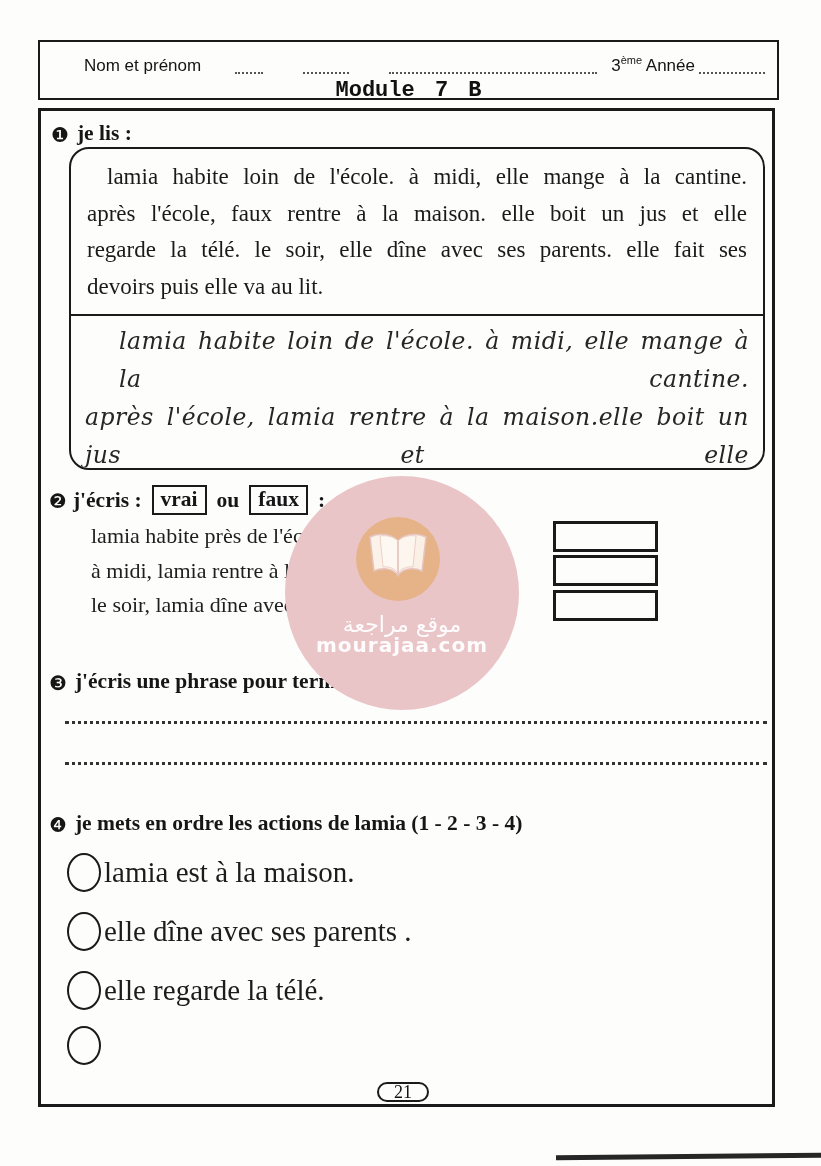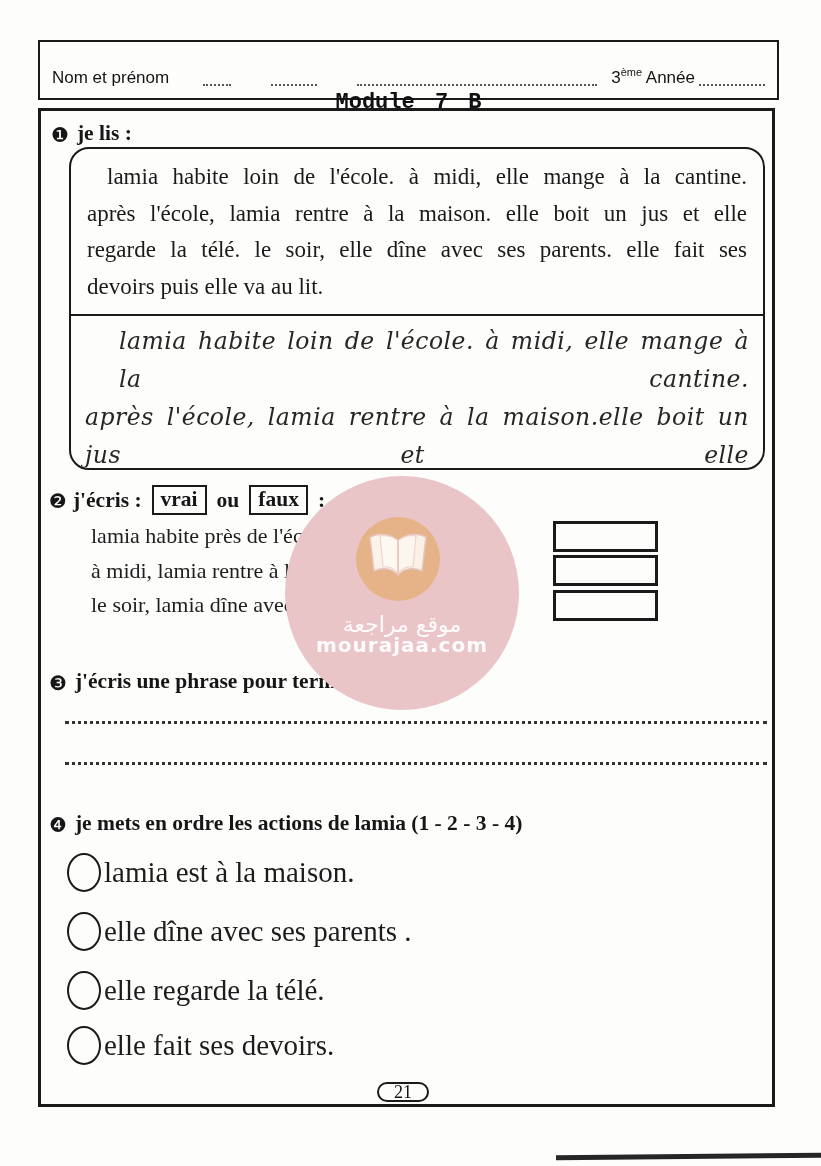--- a/index.html
+++ b/index.html
@@ -2,22 +2,22 @@
 <html><head>
 <meta charset="utf-8">
 <style>
   * { margin:0; padding:0; box-sizing:border-box; }
   body { background:#fbfbfa; font-family:"Liberation Serif", serif; }
   .page { position:relative; width:821px; height:1166px; background:#fdfdfc; overflow:hidden; color:#1b1b1b; }
 
   
   .header-box { position:absolute; left:38px; top:40px; width:741px; height:60px;
     border:2px solid #1a1a1a; background:#fdfdfc; }
-  .header-row1 { display:flex; align-items:flex-end; padding:24px 12px 0 12px;
-    font-family:"Liberation Sans", sans-serif; font-size:17px; color:#141414; }
+  .header-row1 { display:flex; align-items:flex-end; padding:12px 12px 0 12px;
+    font-family:"Liberation Sans", sans-serif; font-size:17px; color:#141414;margin-left:32px; }
   .hdots { border-bottom:2px dotted #555; height:14px; }
   .hd1 { width:28px; margin:0 0 2px 34px; }
   .hd2 { width:46px; margin:0 0 2px 40px; }
   .hd3 { flex:1; margin:0 14px 2px 40px; }
   .hd4 { width:66px; margin:0 0 2px 4px; }
   .grade { white-space:nowrap; }
   .grade sup { font-size:11px; }
   .header-row2 { text-align:center; margin-top:2px; font-family:Liberation Mono, monospace;
     font-weight:bold; font-size:22px; word-spacing:7px; color:#111; }
 
@@ -101,21 +101,21 @@
   <div class="main-box">
 
     <div class="ex-heading" style="left:10px; top:10px;">
       <span class="bullet">❶</span>
       <span>je lis :</span>
     </div>
 
     <div class="reading-box">
       <div class="print-text">
         <div class="jline indent1">lamia habite loin de l'école. à midi, elle mange à la cantine.</div>
-        <div class="jline">après l'école, lamia rentre à la maison. elle boit un jus et elle</div>
+        <div class="jline">après l'école, faux rentre à la maison. elle boit un jus et elle</div>
         <div class="jline">regarde la télé. le soir, elle dîne avec ses parents. elle fait ses</div>
         <div class="jline jline-last">devoirs puis elle va au lit.</div>
       </div>
       <div class="cursive-text">
         <div class="jline indent2">lamia habite loin de l'école. à midi, elle mange à la cantine.</div>
         <div class="jline">après l'école, lamia rentre à la maison.elle boit un jus et elle</div>
 
       </div>
     </div>
 
@@ -176,21 +176,20 @@
     <div class="order-row" style="top:801px;">
       <span class="order-circle"></span>
       <span class="order-text">elle dîne avec ses parents .</span>
     </div>
     <div class="order-row" style="top:860px;">
       <span class="order-circle"></span>
       <span class="order-text">elle regarde la télé.</span>
     </div>
     <div class="order-row" style="top:915px;">
       <span class="order-circle"></span>
-      <span class="order-text">elle fait ses devoirs.</span>
     </div>
 
     <div class="page-pill">
       <span>21</span>
     </div>
   </div>
 
   <div class="scan-artifact"></div>
 </div>
 

